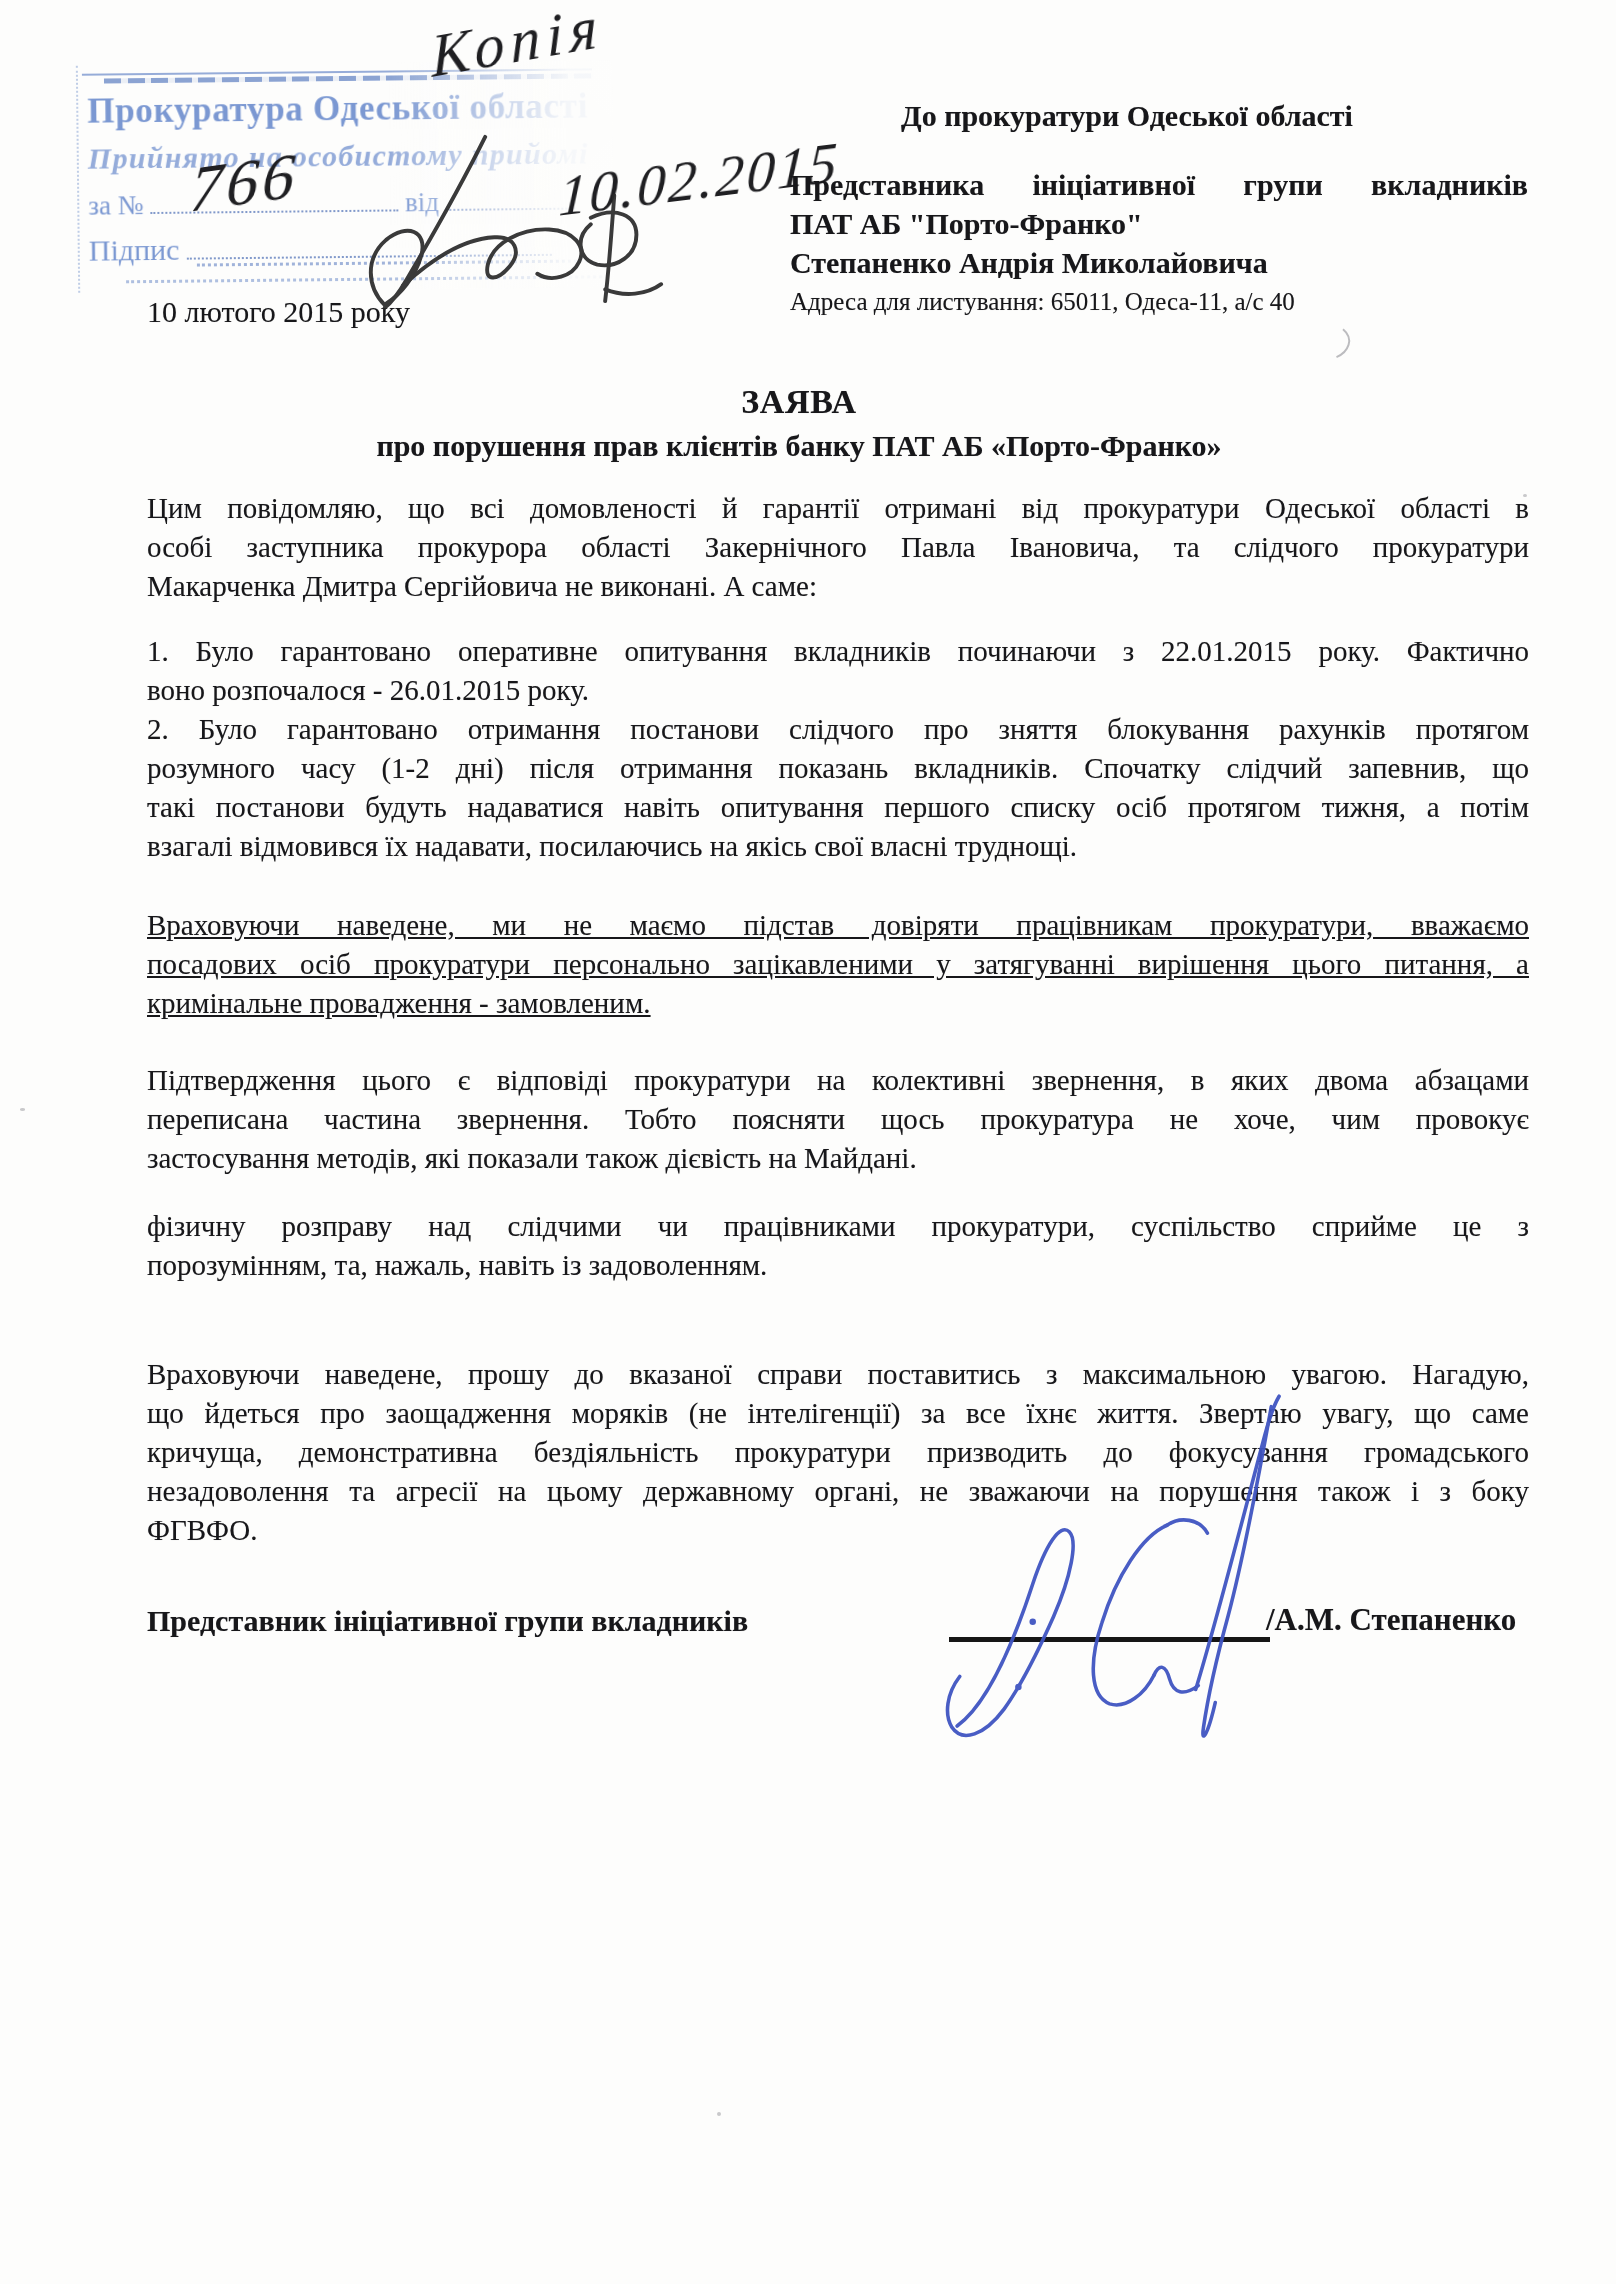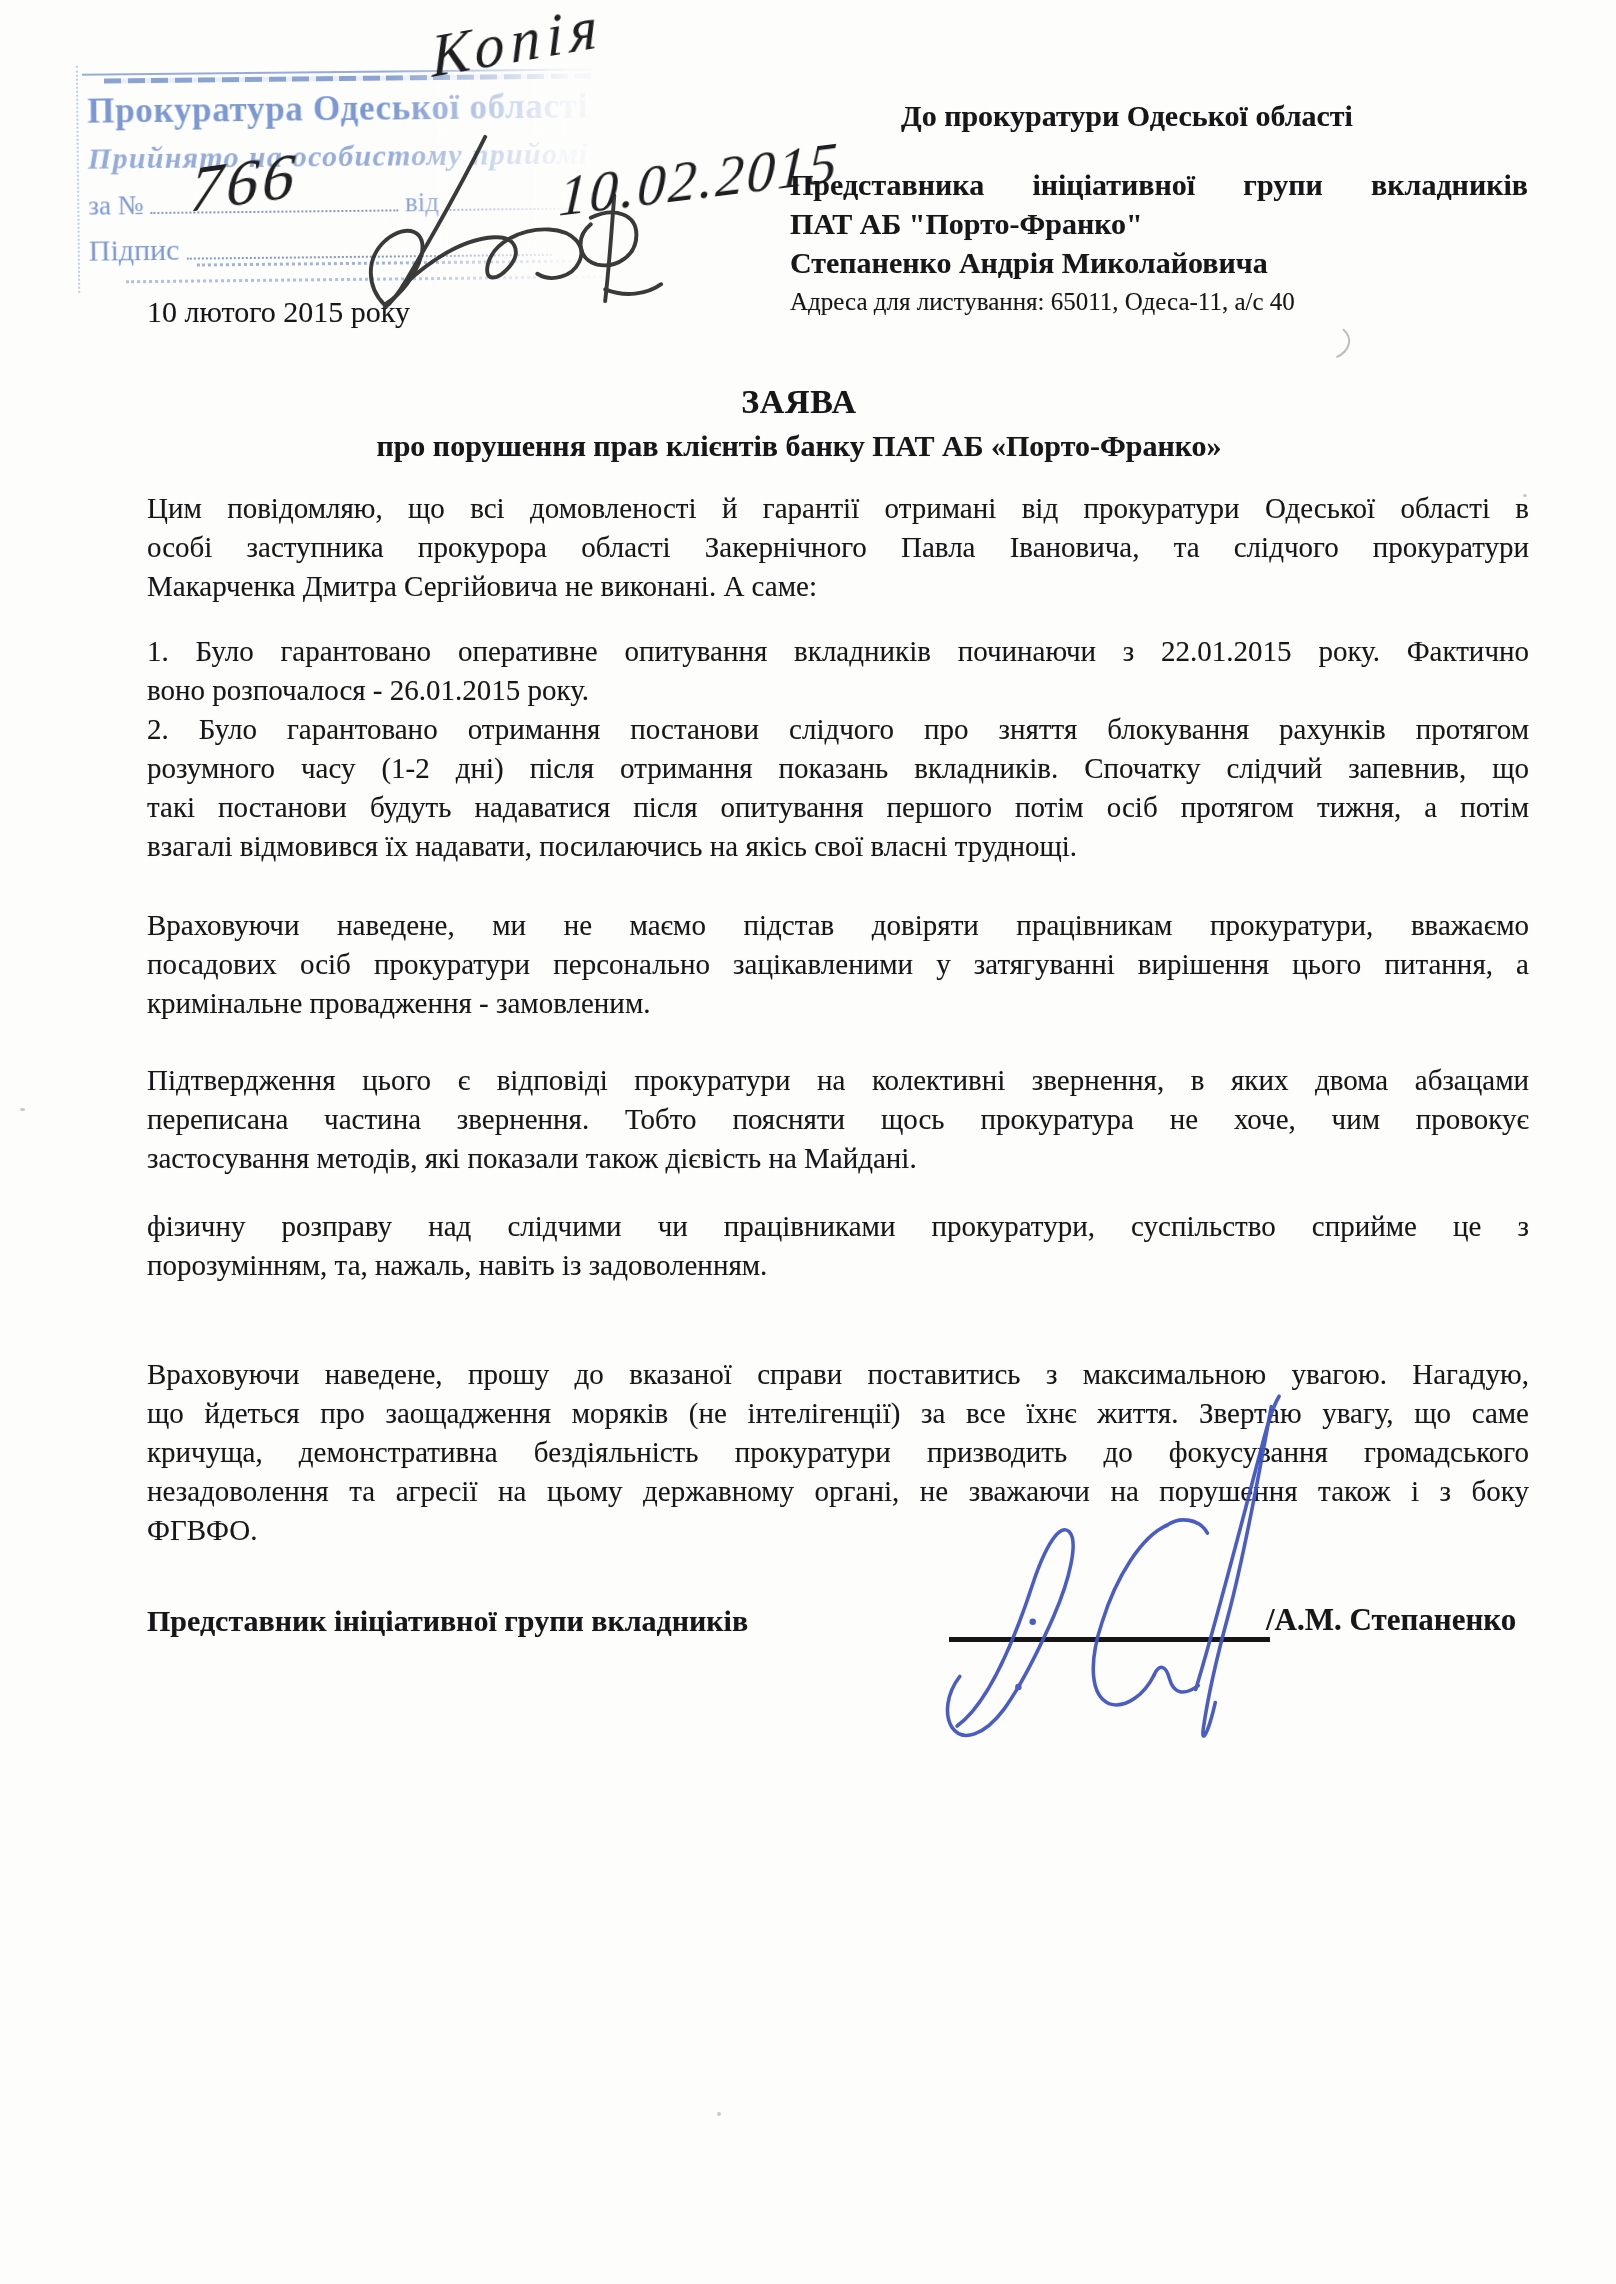--- a/index.html
+++ b/index.html
@@ -113,24 +113,24 @@
       <div class="jline">особі заступника прокурора області Закернічного Павла Івановича, та слідчого прокуратури</div>
       <div class="jline last">Макарченка Дмитра Сергійовича не виконані. А саме:</div>
     </div>
   <div class="abs body-block" style="top:632px;">
       <div class="jline">1. Було гарантовано оперативне опитування вкладників починаючи з 22.01.2015 року. Фактично</div>
       <div class="jline last">воно розпочалося - 26.01.2015 року.</div>
     </div>
   <div class="abs body-block" style="top:710px;">
       <div class="jline">2. Було гарантовано отримання постанови слідчого про зняття блокування рахунків протягом</div>
       <div class="jline">розумного часу (1-2 дні) після отримання показань вкладників. Спочатку слідчий запевнив, що</div>
-      <div class="jline">такі постанови будуть надаватися після опитування першого потім осіб протягом тижня, а потім</div>
+      <div class="jline">такі постанови будуть надаватися навіть опитування першого списку осіб протягом тижня, а потім</div>
       <div class="jline last">взагалі відмовився їх надавати, посилаючись на якісь свої власні труднощі.</div>
     </div>
-  <div class="abs body-block" style="top:906px;">
+  <div class="abs body-block" style="top:906px;text-decoration:underline;">
       <div class="jline">Враховуючи наведене, ми не маємо підстав довіряти працівникам прокуратури, вважаємо</div>
       <div class="jline">посадових осіб прокуратури персонально зацікавленими у затягуванні вирішення цього питання, а</div>
       <div class="jline last">кримінальне провадження - замовленим.</div>
     </div>
   <div class="abs body-block" style="top:1061px;">
       <div class="jline">Підтвердження цього є відповіді прокуратури на колективні звернення, в яких двома абзацами</div>
       <div class="jline">переписана частина звернення. Тобто поясняти щось прокуратура не хоче, чим провокує</div>
       <div class="jline last">застосування методів, які показали також дієвість на Майдані.</div>
     </div>
   <div class="abs body-block" style="top:1207px;">

